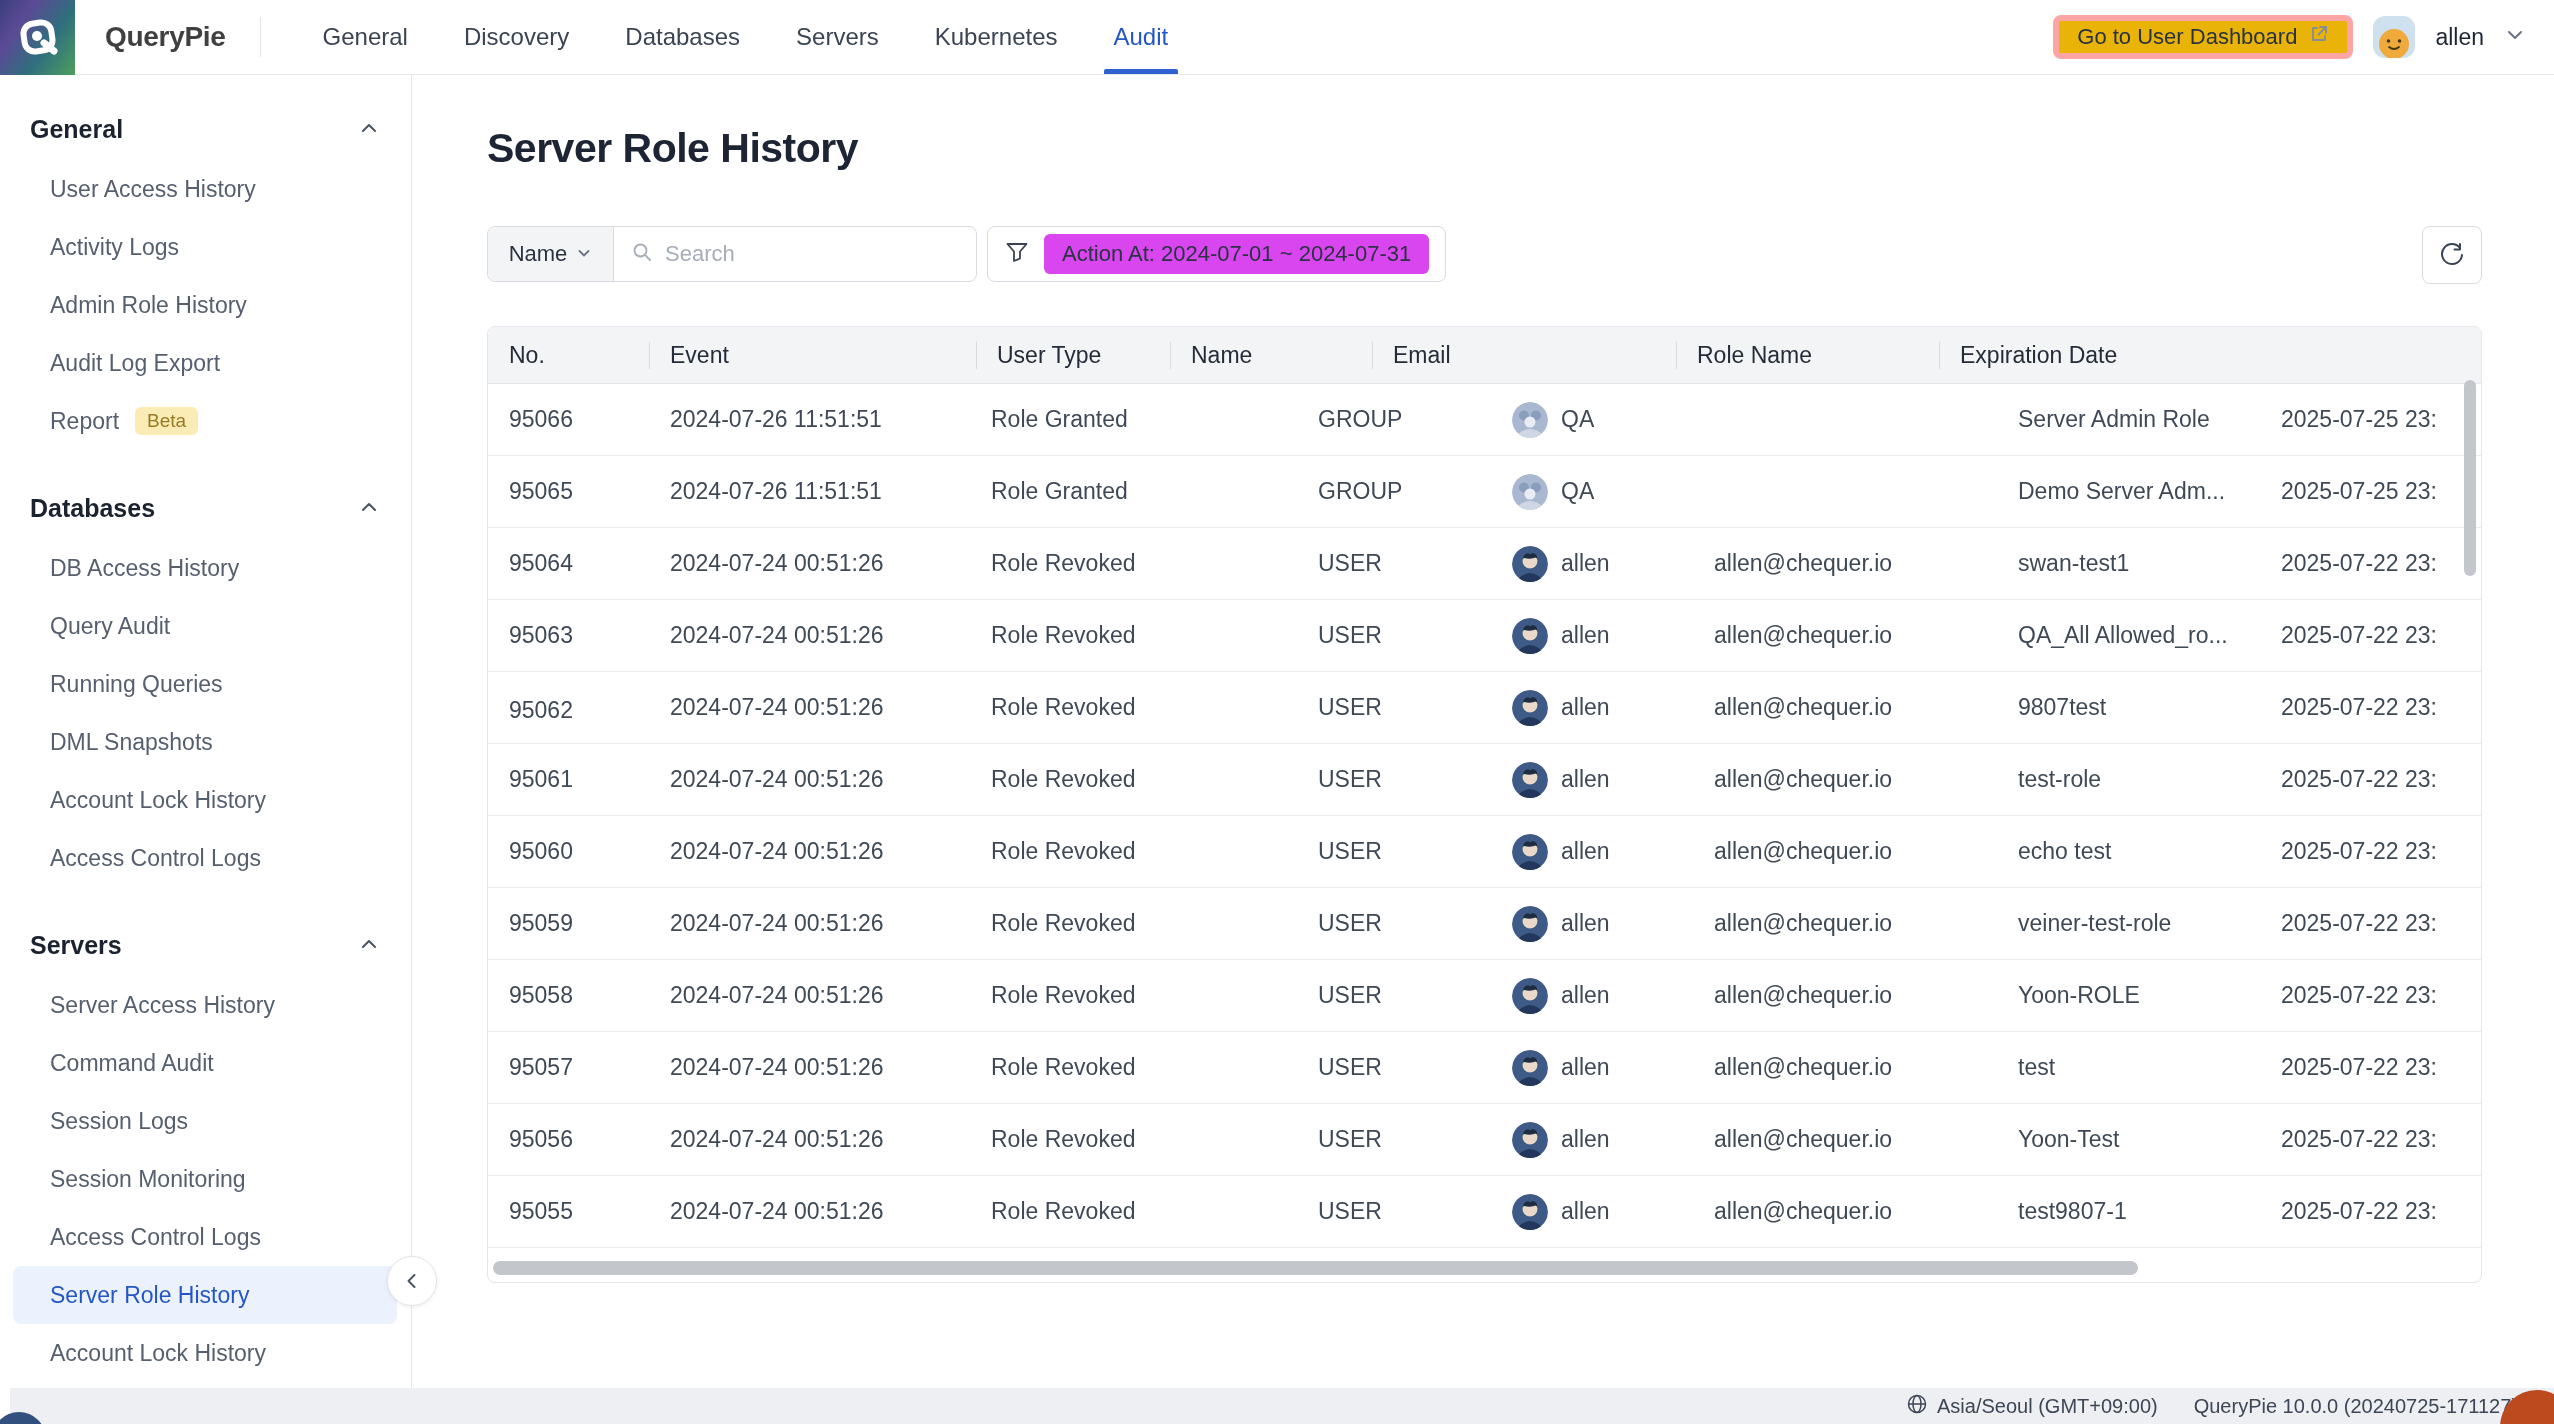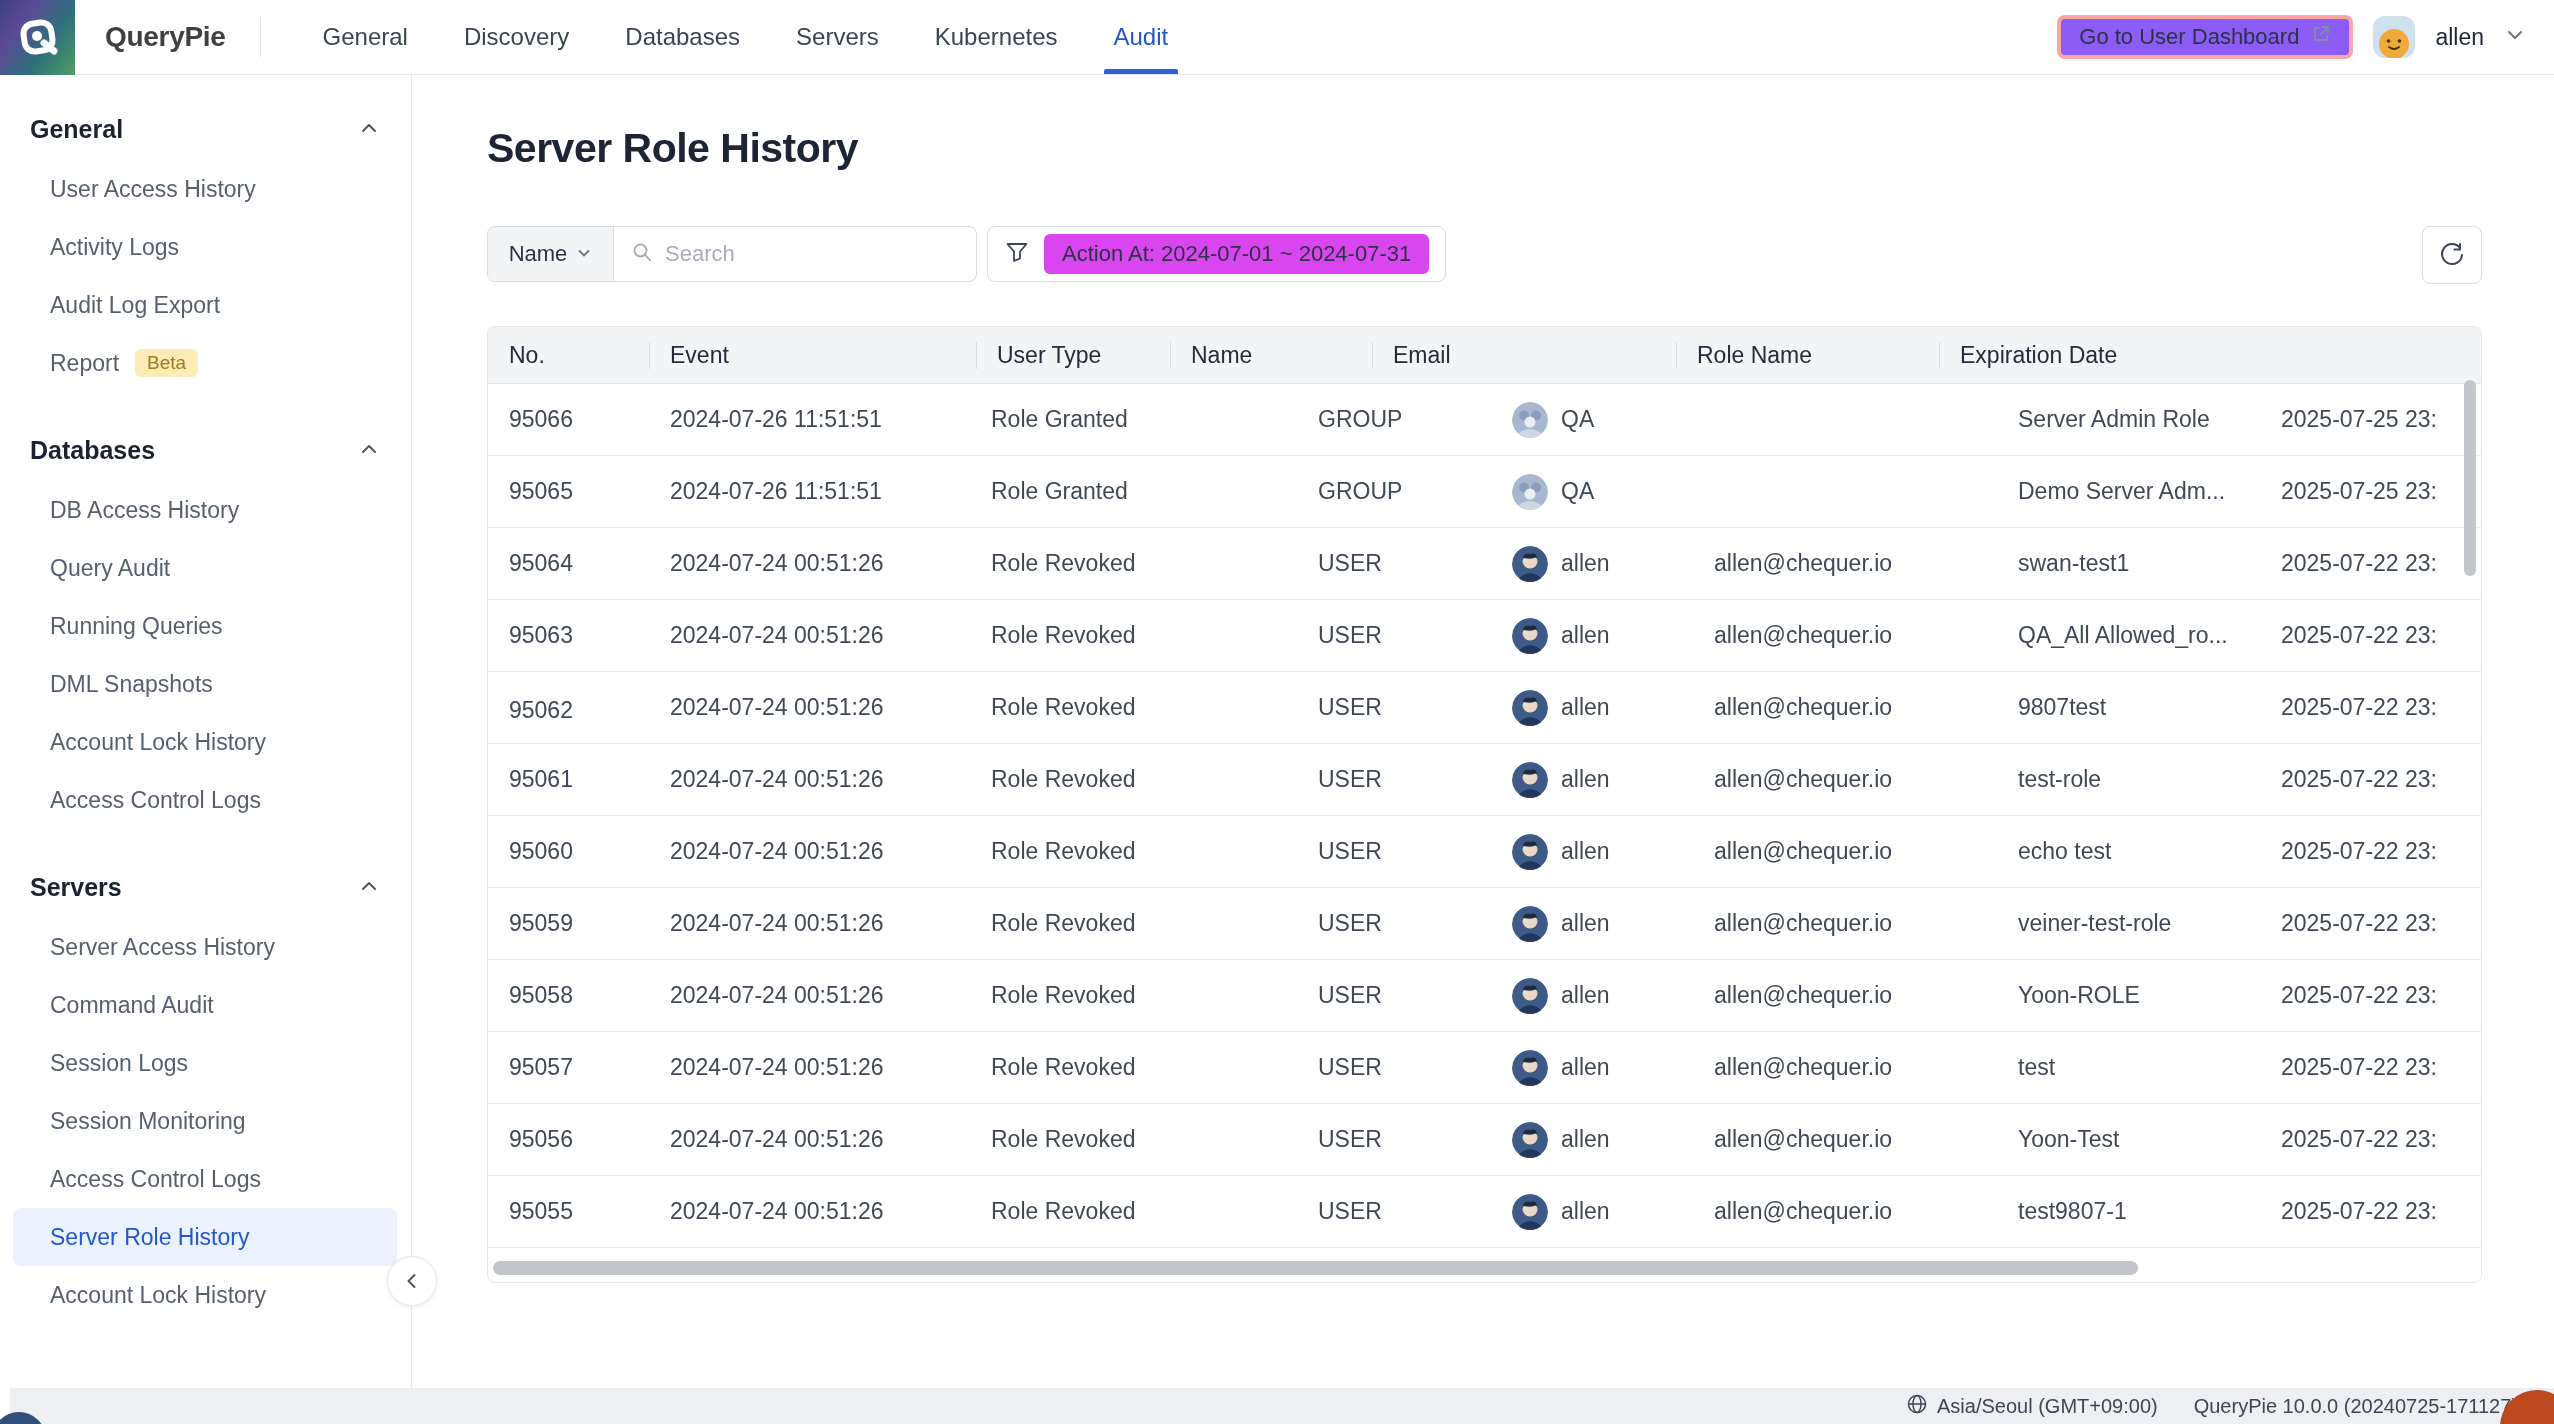--- a/index.html
+++ b/index.html
@@ -11,21 +11,21 @@
   
   .topnav { height:75px; display:flex; align-items:center; border-bottom:1px solid #e4e7ec; background:#fff; position:relative; z-index:4; }
   .logo { width:75px; height:75px; flex:none; background:linear-gradient(125deg,#3b3f7d 0%,#5b4a96 28%,#2f6f7d 62%,#4f9e5f 100%); display:flex; align-items:center; justify-content:center; }
   .brand { font-size:28px; font-weight:700; color:#404040; margin-left:30px; letter-spacing:-0.3px; }
   .topnav-divider { width:1px; height:40px; background:#e1e4e9; margin:0 34px; }
   .nav { display:flex; height:100%; align-items:center; }
   .nav-item { position:relative; height:100%; display:flex; align-items:center; padding:0 28px; font-size:24px; color:#3a4452; cursor:pointer; }
   .nav-item.active { color:#2457c5; font-weight:500; }
   .nav-item .underline { position:absolute; left:18px; right:18px; bottom:0; height:5px; background:#2e62d0; border-radius:2px 2px 0 0; }
   .topnav-right { margin-left:auto; display:flex; align-items:center; gap:20px; padding-right:28px; }
-  .dash-btn { display:flex; align-items:center; gap:12px; height:44px; padding:0 18px; border:4px solid #fca5a5; border-radius:8px; background:#8b5cf6; font-size:22px; color:#2a3342; font-family:inherit; cursor:pointer; }
+  .dash-btn { display:flex; align-items:center; gap:12px; height:44px; padding:0 18px; border:6px solid #fca5a5; border-radius:8px; background:#eab308; font-size:22px; color:#2a3342; font-family:inherit; cursor:pointer; }
   .user-avatar { width:42px; height:42px; border-radius:12px; background:#cfe0ee; overflow:hidden; flex:none; display:flex; align-items:flex-end; justify-content:center; }
   .user-name { font-size:23px; color:#1f2633; }
   
   .shell { position:absolute; top:75px; left:0; right:0; bottom:36px; }
   .sidebar { position:absolute; left:0; top:0; bottom:0; width:412px; background:#fff; border-right:1px solid #e4e7ec; padding-top:40px; overflow:hidden; }
   .section-title { display:flex; align-items:center; justify-content:space-between; padding:0 32px 0 30px; font-size:25px; font-weight:700; color:#1b2330; margin-bottom:16px; cursor:pointer; }
   .section-title svg { color:#4a5462; }
   .section + .section { margin-top:44px; }
   .side-item { height:58px; display:flex; align-items:center; padding-left:50px; font-size:23px; color:#565f6e; cursor:pointer; white-space:nowrap; }
   .side-item.active { margin:0 14px 0 13px; padding-left:37px; background:#ecf2fd; border-radius:8px; color:#2457c5; }
@@ -131,20 +131,23 @@
               <path d="M4 13 L10 7 L16 13"></path>
             </svg></span>
         </div>
         <div class="side-item">
           <span>User Access History</span>
         </div>
         <div class="side-item">
           <span>Activity Logs</span>
         </div>
         <div class="side-item">
+          <span>Admin Role History</span>
+        </div>
+        <div class="side-item">
           <span>Audit Log Export</span>
         </div>
         <div class="side-item">
           <span>Report</span>
           <span class="badge">Beta</span>
         </div>
       </div>
       <div class="section">
         <div class="section-title">
           <span>Databases</span>

